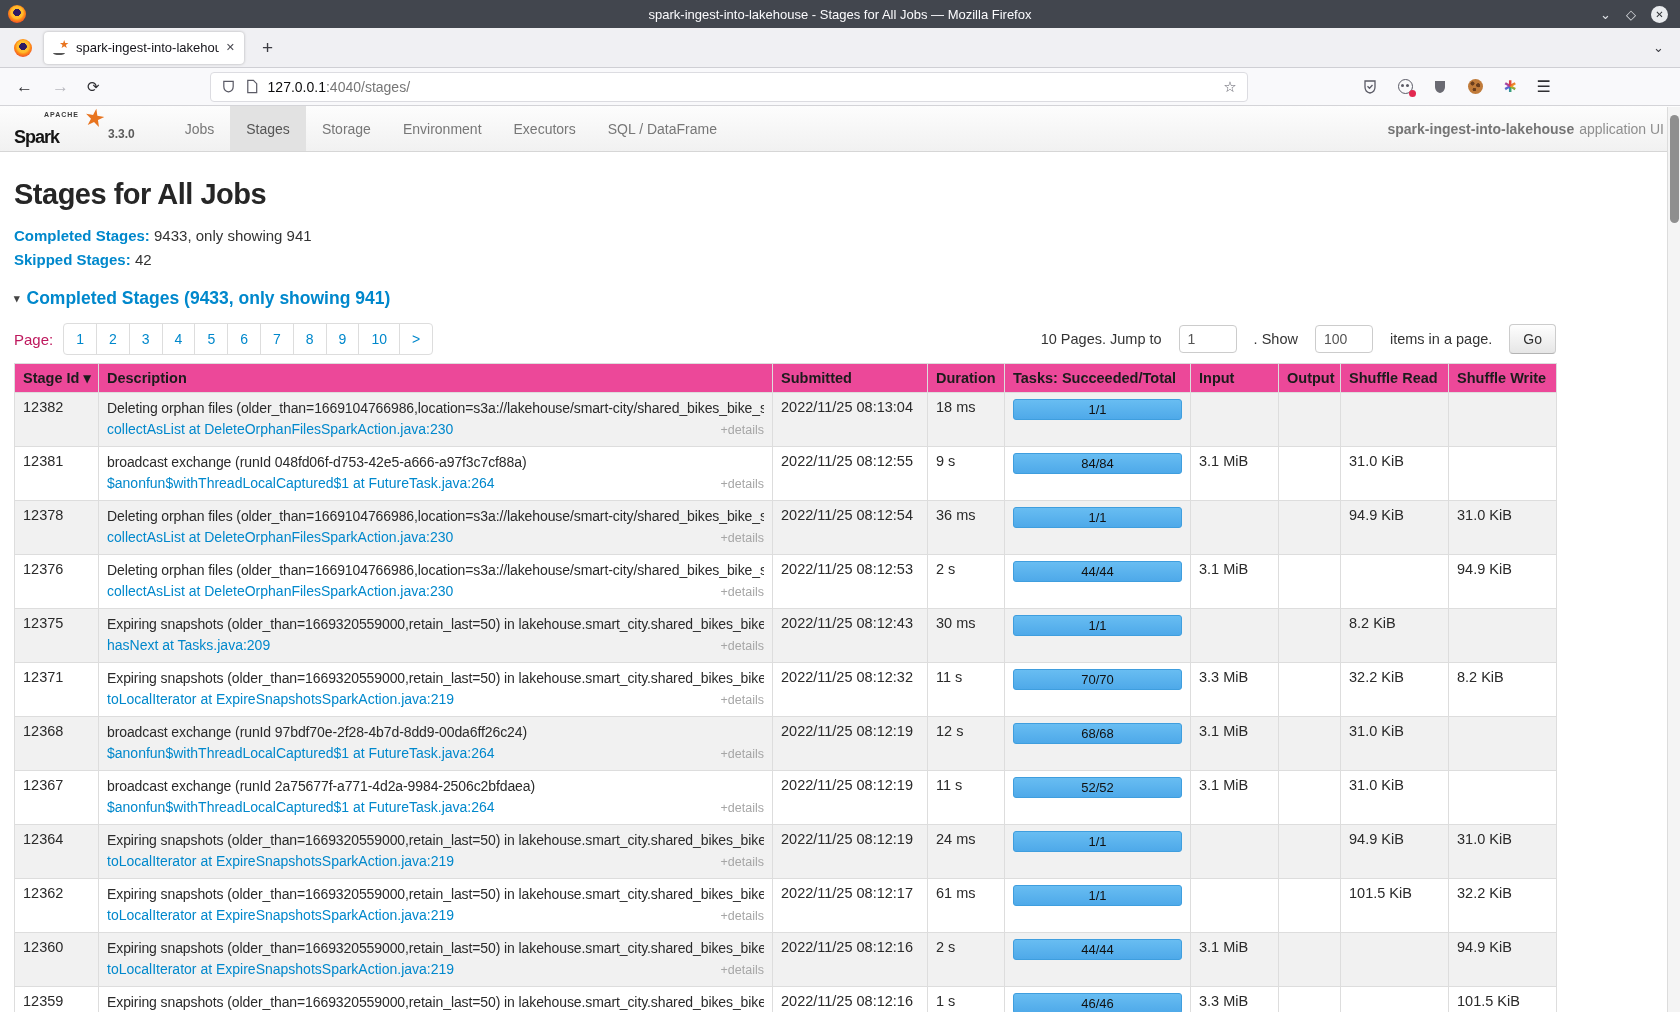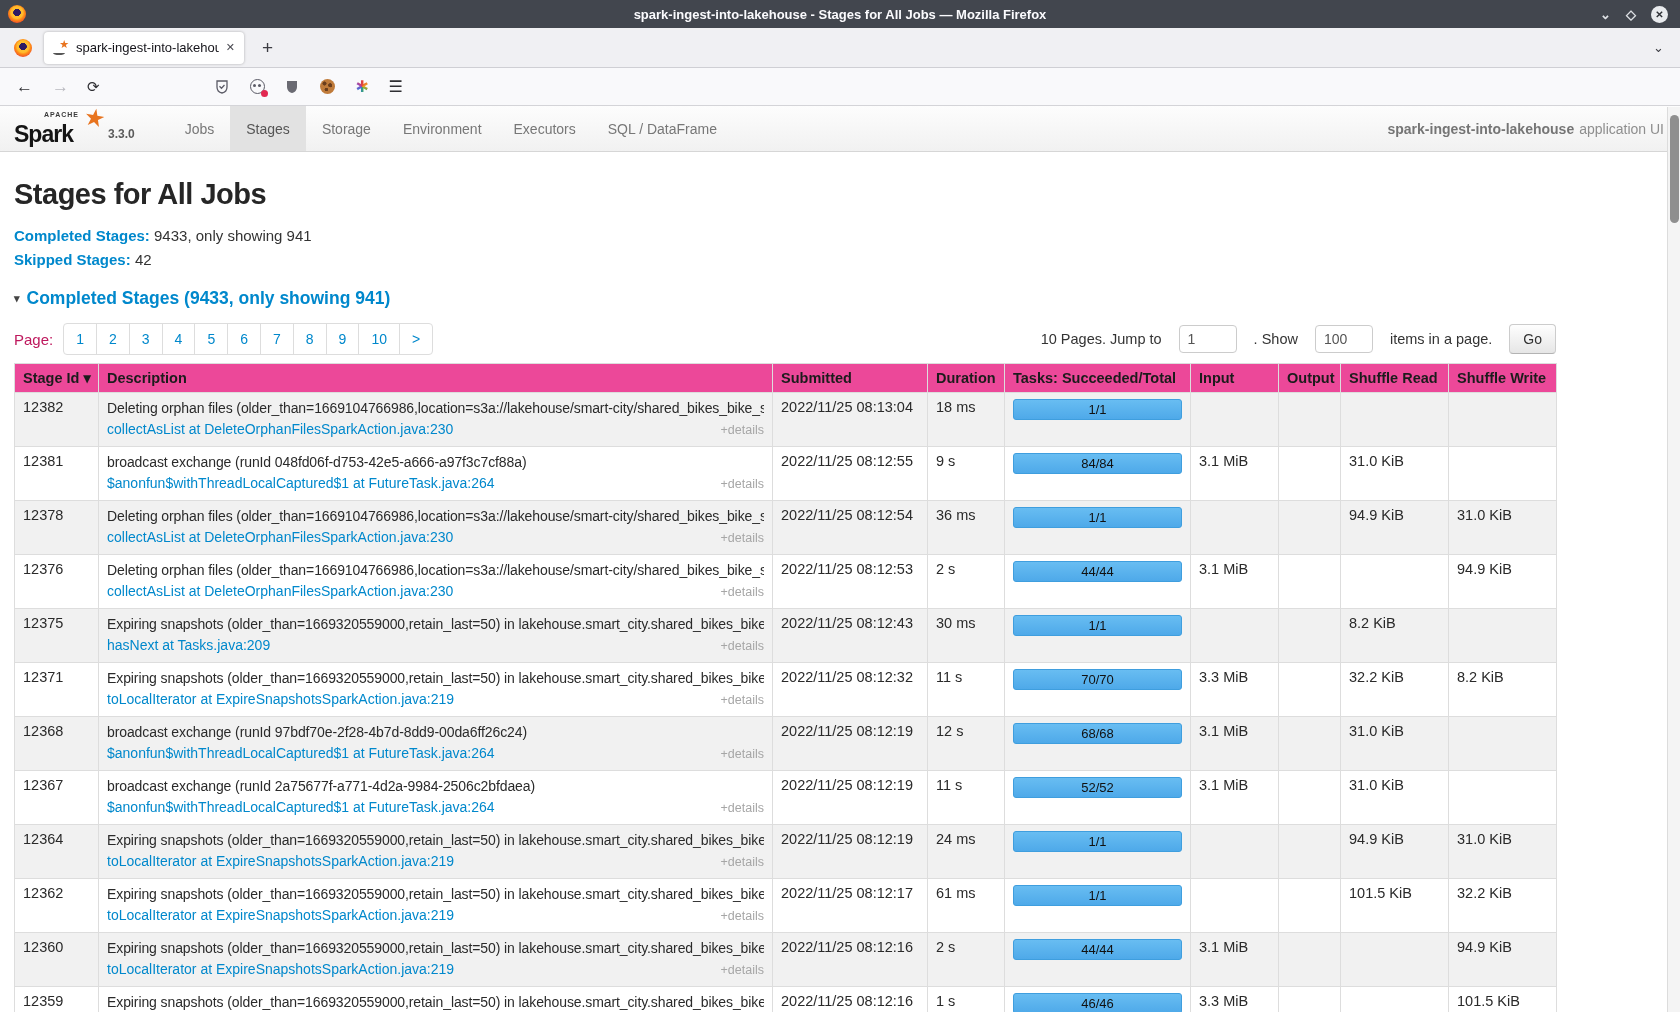--- a/index.html
+++ b/index.html
@@ -2,21 +2,21 @@
 <html><head>
 <meta charset="utf-8">
 <style>
   * { box-sizing: border-box; }
   html,body { margin:0; padding:0; }
   body {
     width:1680px; height:1012px; overflow:hidden; background:#fff;
     font-family:"Liberation Sans", sans-serif;
   }
   
-  .titlebar { height:28px; background:#42464e; display:flex; align-items:center; position:relative;font-weight:bold; }
+  .titlebar { height:28px; background:#42464e; display:flex; align-items:center; position:relative; }
   .ff-logo { width:18px; height:18px; border-radius:50%; margin-left:8px; z-index:1;
     background:radial-gradient(circle at 50% 42%, #2d1b63 0 26%, #ffbd2e 28% 42%, #ff8b16 55%, #f0562a 74%, #d7336b 100%); }
   .titlebar .wtitle { position:absolute; left:0; right:0; text-align:center; color:#fbfbfe; font-size:13px; }
   .win-controls { margin-left:auto; display:flex; align-items:center; gap:15px; padding-right:12px; z-index:1; }
   .wc-glyph { color:#dfe2e6; font-size:13px; line-height:1; }
   .wc-close { width:17px; height:17px; border-radius:50%; background:#e9ebee; color:#2f3237;
     display:flex; align-items:center; justify-content:center; font-size:10px; }
   
   .tabbar { height:40px; background:#f0f0f3; border-bottom:1px solid #cfcfd4; display:flex; align-items:center; }
   .ffview { width:18px; height:18px; border-radius:50%; margin:0 12px 0 14px;
@@ -53,21 +53,21 @@
                radial-gradient(circle at 42% 70%, #6b3e1d 1.5px, transparent 2px), #c07b3a; }
   .rainbow { font-size:16px; background:conic-gradient(#e23d3d,#f0a020,#3fae4e,#2f7fd0,#8b49c9,#e23d3d);
     -webkit-background-clip:text; background-clip:text; color:transparent; line-height:1; }
   .menu-glyph { font-size:16px; color:#2f2f33; cursor:pointer; margin-left:18px; margin-right:16px; }
   
   .sparknav { height:46px; background:linear-gradient(#fdfdfd,#f1f1f1); border-bottom:1px solid #d6d6d6;
     display:flex; align-items:stretch; }
   .brand { display:flex; align-items:flex-end; padding:4px 6px 5px 14px; }
   .logo { position:relative; width:84px; height:37px; }
   .apache { position:absolute; top:2px; left:30px; font-size:7px; font-weight:bold; letter-spacing:1px; color:#3a3a3a; }
-  .sparkword { position:absolute; bottom:-2px; left:0; font-size:23px; font-weight:bold; color:#151515; letter-spacing:-1px; }
+  .sparkword { position:absolute; bottom:-2px; left:0; font-size:18px; font-weight:bold; color:#151515; letter-spacing:-1px; }
   .logostar { position:absolute; top:-5px; right:-8px; color:#e8741f; font-size:24px; transform:rotate(10deg); }
   .version { font-size:12px; font-weight:bold; color:#5a5a5a; margin:0 0 5px 10px; }
   .nav-items { display:flex; align-items:stretch; margin-left:28px; }
   .nav-item { display:flex; align-items:center; padding:0 16px; font-size:14px; color:#777; cursor:pointer; }
   .nav-item.active { background:#e2e2e2; color:#555; }
   .app-label { margin-left:auto; display:flex; align-items:center; padding-right:16px; font-size:14px; color:#8e8e8e; }
   .app-label b { color:#757575; margin-right:5px; }
   
   .content { padding:26px 0 0 14px; }
   .page-title { margin:0 0 16px; font-size:29px; font-weight:bold; color:#262626; letter-spacing:-0.5px; }
@@ -129,20 +129,34 @@
     <span class="tab-close">✕</span>
   </div>
   <div class="newtab">+</div>
   <div class="tab-overflow">⌄</div>
 </div>
 
 <div class="toolbar">
   <span class="nav-btn nb-back">←</span>
   <span class="nav-btn nb-fwd">→</span>
   <span class="nav-btn nb-rel">⟳</span>
+  <div class="urlbar">
+    <span>
+      <svg class="icon" width="15" height="15" viewBox="0 0 16 16">
+          <path d="M3 2.5h10v5.5c0 3-2.2 5.2-5 5.8-2.8-.6-5-2.8-5-5.8z" fill="none" stroke="#5b5b66" stroke-width="1.3"></path>
+        </svg>
+    </span>
+    <span>
+      <svg class="icon" width="14" height="15" viewBox="0 0 14 16">
+          <path d="M2.5 1.5h6l3.5 3.5v9.5h-9.5z" fill="none" stroke="#5b5b66" stroke-width="1.3"></path>
+        </svg>
+    </span>
+    <span class="url-text"><span>127.0.0.1</span><span class="url-dim">:4040/stages/</span></span>
+    <span class="star">☆</span>
+  </div>
   <div class="ext-icons">
     <span class="exticon">
       <svg class="icon" width="16" height="16" viewBox="0 0 16 16">
           <path d="M3 2h10v6c0 3-2.2 5.4-5 6-2.8-.6-5-3-5-6z" fill="none" stroke="#5b5b66" stroke-width="1.3"></path>
           <path d="M5.5 7.2l2 2 3-3.2" stroke="#5b5b66" fill="none" stroke-width="1.3"></path>
         </svg>
     </span>
     <span class="exticon">
       <span class="mask-circle"></span>
         <span class="badge-red"></span>

